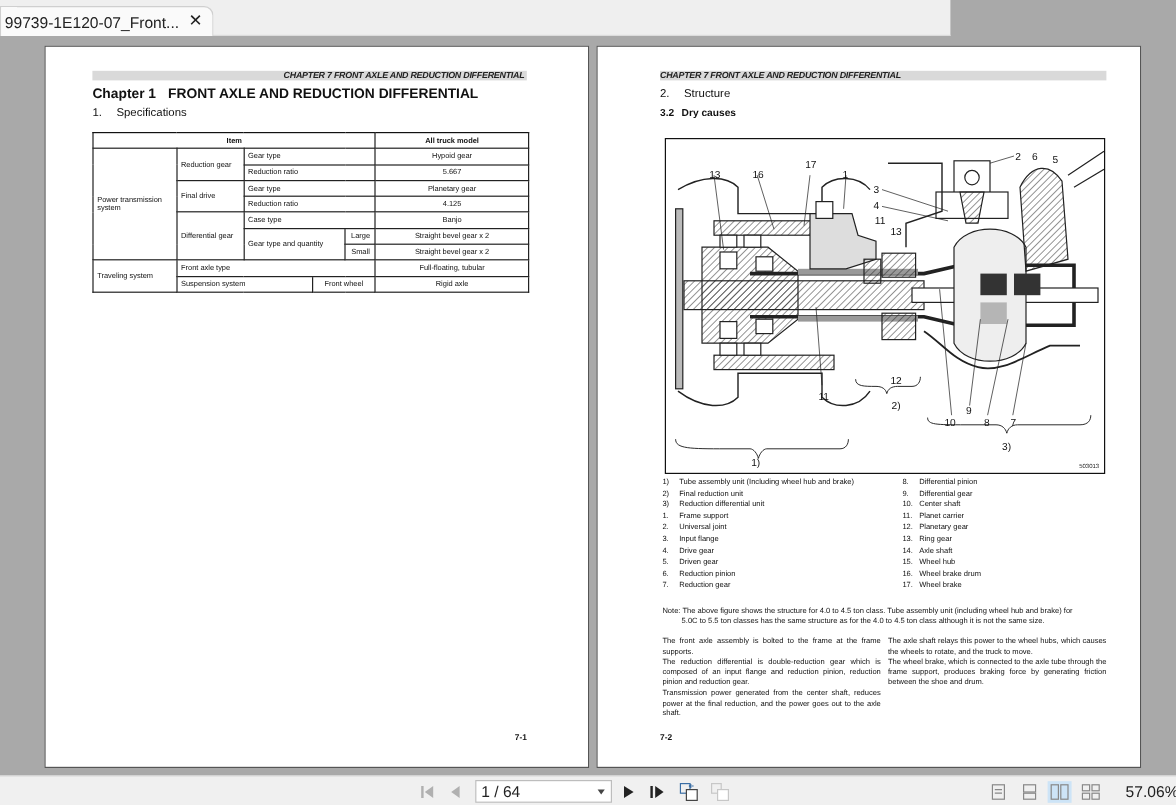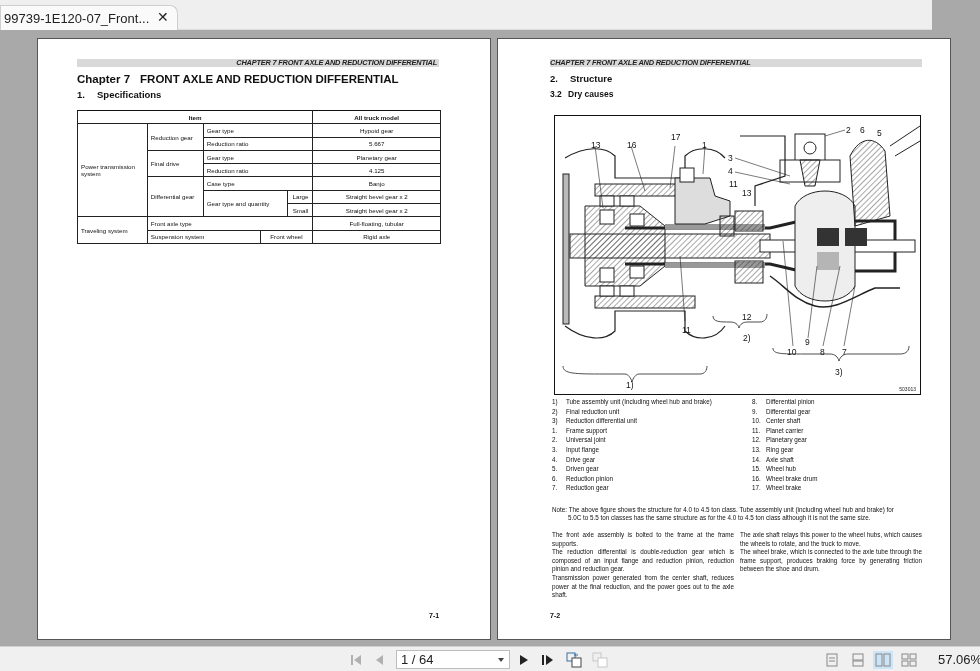--- a/index.html
+++ b/index.html
@@ -1,30 +1,30 @@
 <!DOCTYPE html>
 <html><head>
 <meta charset="utf-8">
 <style>
   * { box-sizing: border-box; margin: 0; padding: 0; }
   html, body { width: 980px; height: 671px; overflow: hidden; background: #a9a9a9; font-family: "Liberation Sans", sans-serif; }
-  .tabbar { position: absolute; left: 0; top: 0; width: 932px; height: 30px; background: #efefef; border-bottom: 1px solid #dcdcdc; }
+  .tabbar { position: absolute; left: 0; top: 0; width: 792px; height: 30px; background: #efefef; border-bottom: 1px solid #dcdcdc; }
   .tab { position: absolute; left: 0; top: 5px; width: 178px; height: 26px; background: #fafafa; border: 1px solid #cfcfcf; border-bottom: none; border-radius: 0 8px 0 0; }
   .tab-title { position: absolute; left: 3px; top: 5px; font-size: 13px; color: #222; white-space: nowrap; }
   .tab-close { position: absolute; left: 156px; top: 3px; font-size: 14px; color: #222; cursor: pointer; }
   .viewer { position: absolute; left: 0; top: 30px; width: 980px; height: 616px; background: #a9a9a9; overflow: hidden; }
   .page { position: absolute; top: 8px; background: #fff; border: 1px solid #555; }
   .page-left { left: 37px; width: 454px; height: 602px; }
   .page-right { left: 497px; width: 454px; height: 602px; }
   .run-head { position: absolute; top: 20px; height: 8px; background: #d9d9d9; font-size: 7.4px; font-weight: bold; font-style: italic; color: #222; line-height: 8px; letter-spacing: -0.2px; }
   .page-left .run-head { left: 39px; width: 362px; text-align: right; padding-right: 2px; }
   .page-right .run-head { left: 52px; width: 372px; text-align: left; }
   .chap-title { position: absolute; left: 39px; top: 34px; font-size: 11.5px; font-weight: bold; color: #111; white-space: nowrap; }
   .chap-title span.gap { display: inline-block; width: 10px; }
-  .sec-title { position: absolute; font-size: 9.5px; font-weight: bold; color: #111; white-space: nowrap; }
+  .sec-title { position: absolute; font-size: 9.5px; font-weight: normal; color: #111; white-space: nowrap; }
   .sec-title .num { display: inline-block; width: 20px; }
   .sub-title { position: absolute; font-size: 8.5px; font-weight: bold; color: #111; white-space: nowrap; }
   .sub-title .num { display: inline-block; width: 18px; }
   table.spec { position: absolute; left: 39px; top: 71px; width: 364px; border-collapse: collapse; font-size: 6.2px; color: #111; }
   table.spec td, table.spec th { border: 1px solid #222; padding: 0 3px; height: 13.3px; vertical-align: middle; text-align: left; font-weight: normal; }
   table.spec th { font-weight: bold; text-align: center; }
   table.spec td.c { text-align: center; }
   table.spec tr.toprule th { border-top: 1.5px solid #111; }
   .page-num { position: absolute; top: 573px; font-size: 7px; font-weight: bold; color: #111; }
   .page-left .page-num { left: 391px; }
@@ -59,21 +59,21 @@
     <span class="tab-title">99739-1E120-07_Front...</span>
     <span class="tab-close">✕</span>
   </div>
 </div>
 
 <div class="viewer">
 
   <div class="page page-left">
     <div class="run-head">CHAPTER 7 FRONT AXLE AND REDUCTION DIFFERENTIAL</div>
     <div class="chap-title">
-      <span>Chapter 7</span><span class="gap"></span><span>FRONT AXLE AND REDUCTION DIFFERENTIAL</span>
+      <span>Chapter 1</span><span class="gap"></span><span>FRONT AXLE AND REDUCTION DIFFERENTIAL</span>
     </div>
     <div class="sec-title" style="left:39px;top:50px;">
       <span class="num">1.</span><span>Specifications</span>
     </div>
 
     <table class="spec">
       <colgroup>
         <col style="width:70px">
           <col style="width:56px">
           <col style="width:57px">

